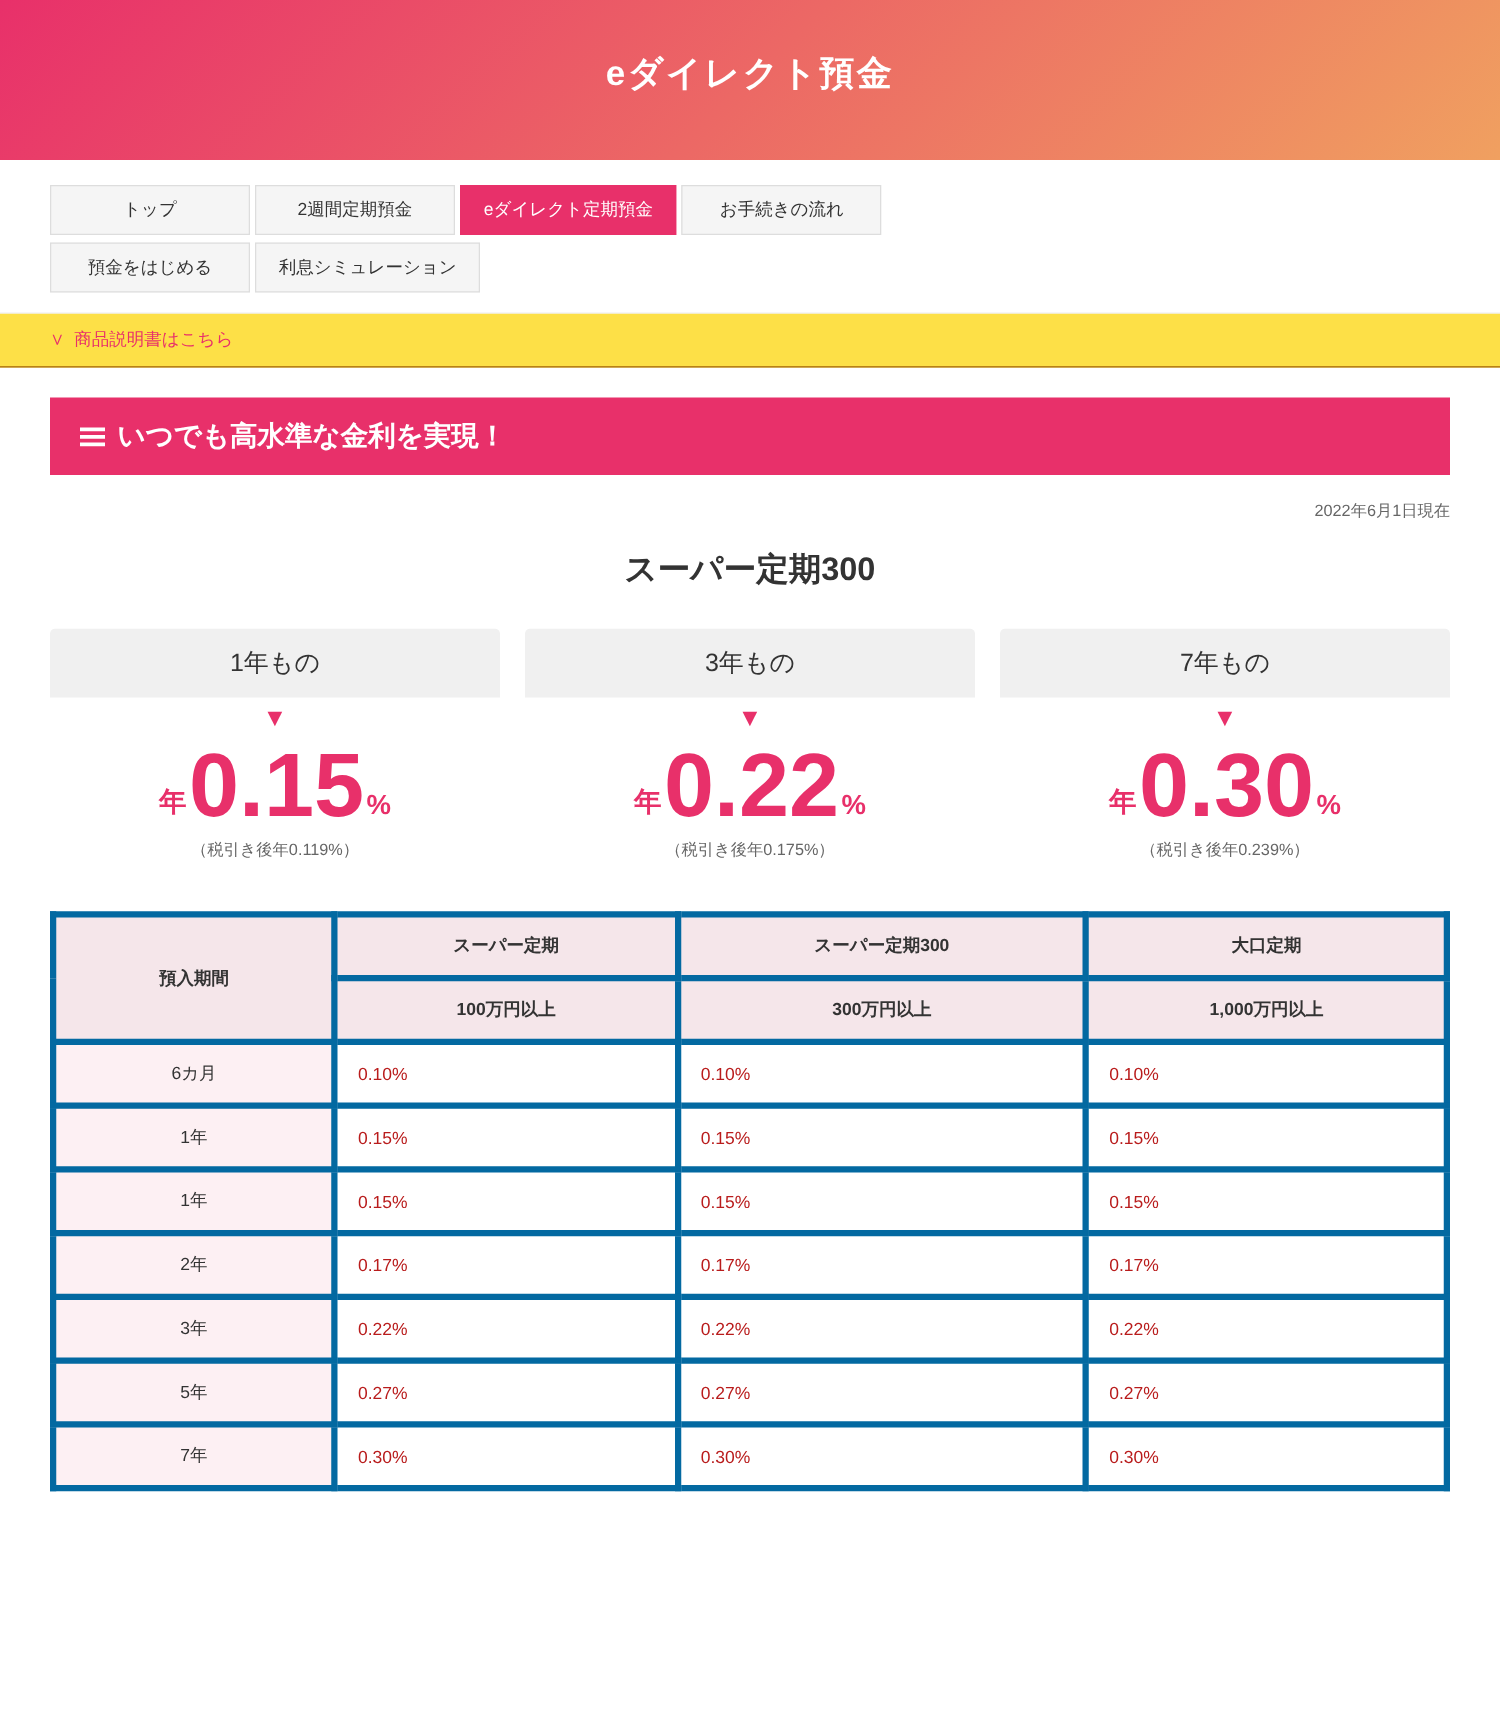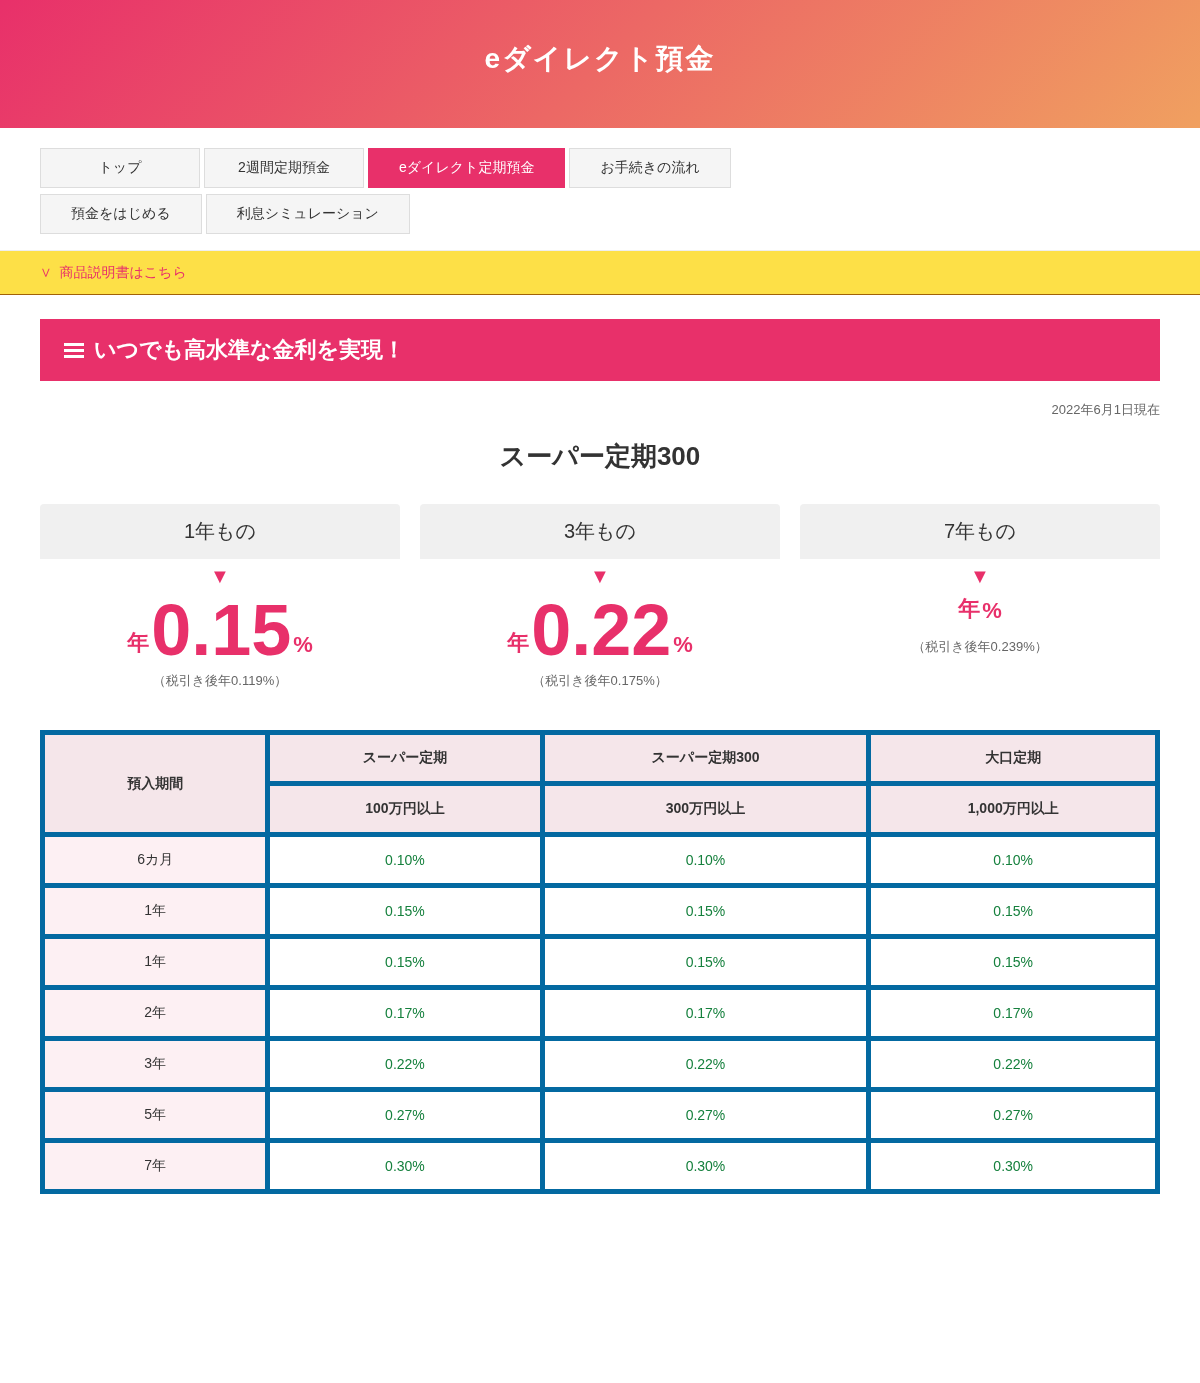--- a/index.html
+++ b/index.html
@@ -28,21 +28,21 @@
       background: #fff;
       padding: 20px 40px 10px;
       border-bottom: 1px solid #eee;
     }
     .nav-row {
       display: flex;
       gap: 4px;
       margin-bottom: 6px;
     }
     .nav-tab {
-      padding: 10px 30px;
+      padding: 10px 18px;
       border: 1px solid #ddd;
       background: #f5f5f5;
       color: #333;
       font-size: 14px;
       cursor: pointer;
       text-align: center;
       min-width: 160px;
     }
     .nav-tab.active {
       background: #e8306a;
@@ -184,22 +184,22 @@
       background: #f5e6ea;
       font-weight: bold;
       text-align: center;
     }
     .rate-table tbody tr td:first-child {
       background: #fdf0f3;
       font-weight: normal;
       color: #333;
     }
     .rate-table tbody tr td {
-      text-align: center;
-      color: #15803d;
+      text-align: left;
+      color: #b91c1c;
     }
     .rate-table .row-header-cell {
       min-width: 100px;
       text-align: center;
     }
   </style>
 </head>
 <body>
 
 <div class="hero">
@@ -263,20 +263,21 @@
         <span class="rate-suffix">%</span>
       </div>
       <div class="rate-after-tax">（税引き後年0.175%）</div>
     </div>
 
     <div class="rate-card">
       <div class="rate-card-label">7年もの</div>
       <div class="rate-card-arrow">▼</div>
       <div class="rate-card-value">
         <span class="rate-prefix">年</span>
+        <span class="rate-number">0.30</span>
         <span class="rate-suffix">%</span>
       </div>
       <div class="rate-after-tax">（税引き後年0.239%）</div>
     </div>
 
   </div>
 
   <table class="rate-table">
     <thead>
       <tr>

